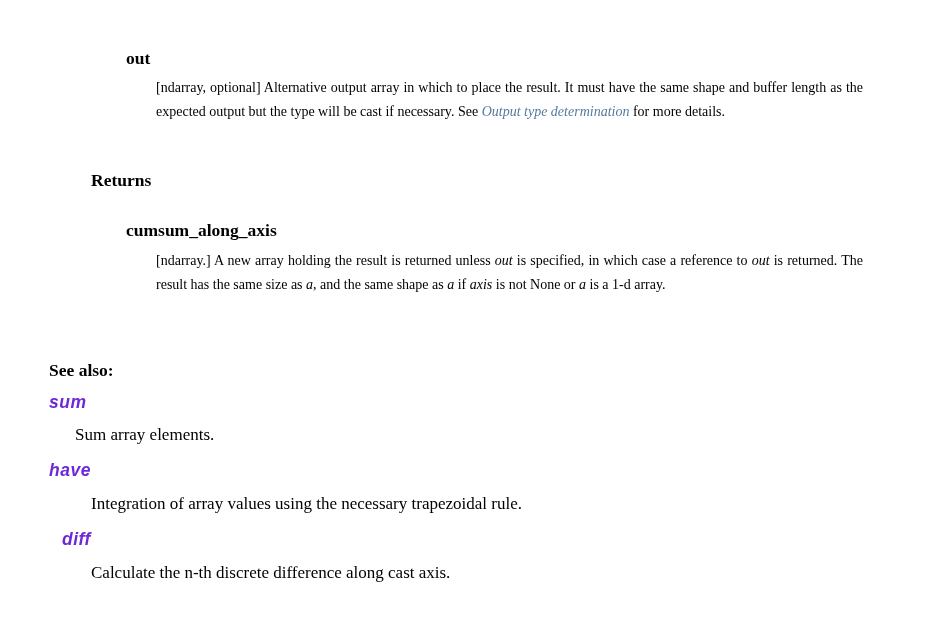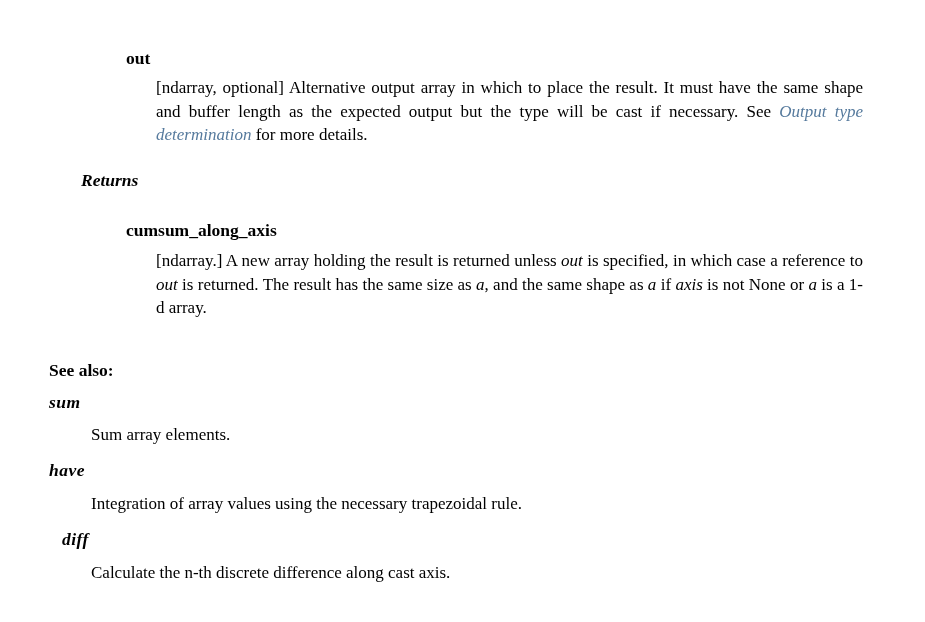--- a/index.html
+++ b/index.html
@@ -21,70 +21,70 @@
   
   .term {
     font-weight: bold;
     font-size: 17.5px;
     line-height: 20px;
     white-space: nowrap;
   }
 
   
   .para {
-    font-size: 17px;
+    font-size: 14px;
     line-height: 23.5px;
     text-align: justify;
     width: 707px;
   }
 
   .seg-normal { font-style: normal; }
   .seg-italic { font-style: italic; }
   .seg-link-italic {
     font-style: italic;
     color: #567a9d;
     text-decoration: none;
     cursor: pointer;
   }
 
   
   .mono-link {
-    font-family: Liberation Serif, serif;
+    font-family: Liberation Sans, sans-serif;
     font-weight: bold;
     font-style: italic;
     font-size: 17.5px;
     line-height: 20px;
     letter-spacing: 0.5px;
-    color: #000000;
+    color: #6d28d9;
     text-decoration: none;
     cursor: pointer;
     white-space: nowrap;
   }
 
   .see-desc {
     font-size: 17px;
     line-height: 22px;
     white-space: nowrap;
   }
 </style>
 </head>
 <body>
 
 <div class="abs term" style="left:126px; top:48px;">out</div>
 
 <div class="abs para" style="left:156px; top:76px;"><span class="seg-normal">[ndarray, optional] Alternative output array in which to place the result. It must have the same shape and buffer length as the expected output but the type will be cast if necessary.  See </span><span class="seg-link-italic">Output type determination</span><span class="seg-normal"> for more details.</span></div>
 
-<div class="abs term" style="left:81px; top:170px;font-style:italic;">Returns</div>
+<div class="abs term" style="left:91px; top:170px;">Returns</div>
 
 <div class="abs term" style="left:126px; top:220px;">cumsum_along_axis</div>
 
 <div class="abs para" style="left:156px; top:249px;"><span class="seg-normal">[ndarray.]  A new array holding the result is returned unless </span><span class="seg-italic">out</span><span class="seg-normal"> is specified, in which case a reference to </span><span class="seg-italic">out</span><span class="seg-normal"> is returned. The result has the same size as </span><span class="seg-italic">a</span><span class="seg-normal">, and the same shape as </span><span class="seg-italic">a</span><span class="seg-normal"> if </span><span class="seg-italic">axis</span><span class="seg-normal"> is not None or </span><span class="seg-italic">a</span><span class="seg-normal"> is a 1-d array.</span></div>
 
 <div class="abs term" style="left:49px; top:360px;">See also:</div>
 
 <div class="abs mono-link" style="left:49px; top:392px;">sum</div>
-<div class="abs see-desc" style="left:91px; top:424px;">Sum array elements.</div>
+<div class="abs see-desc" style="left:75px; top:424px;">Sum array elements.</div>
 
 <div class="abs mono-link" style="left:49px; top:460px;">have</div>
 <div class="abs see-desc" style="left:91px; top:493px;">Integration of array values using the necessary trapezoidal rule.</div>
 
 <div class="abs mono-link" style="left:62px; top:529px;">diff</div>
 <div class="abs see-desc" style="left:91px; top:562px;">Calculate the n-th discrete difference along cast axis.</div>
 
 </body></html>

